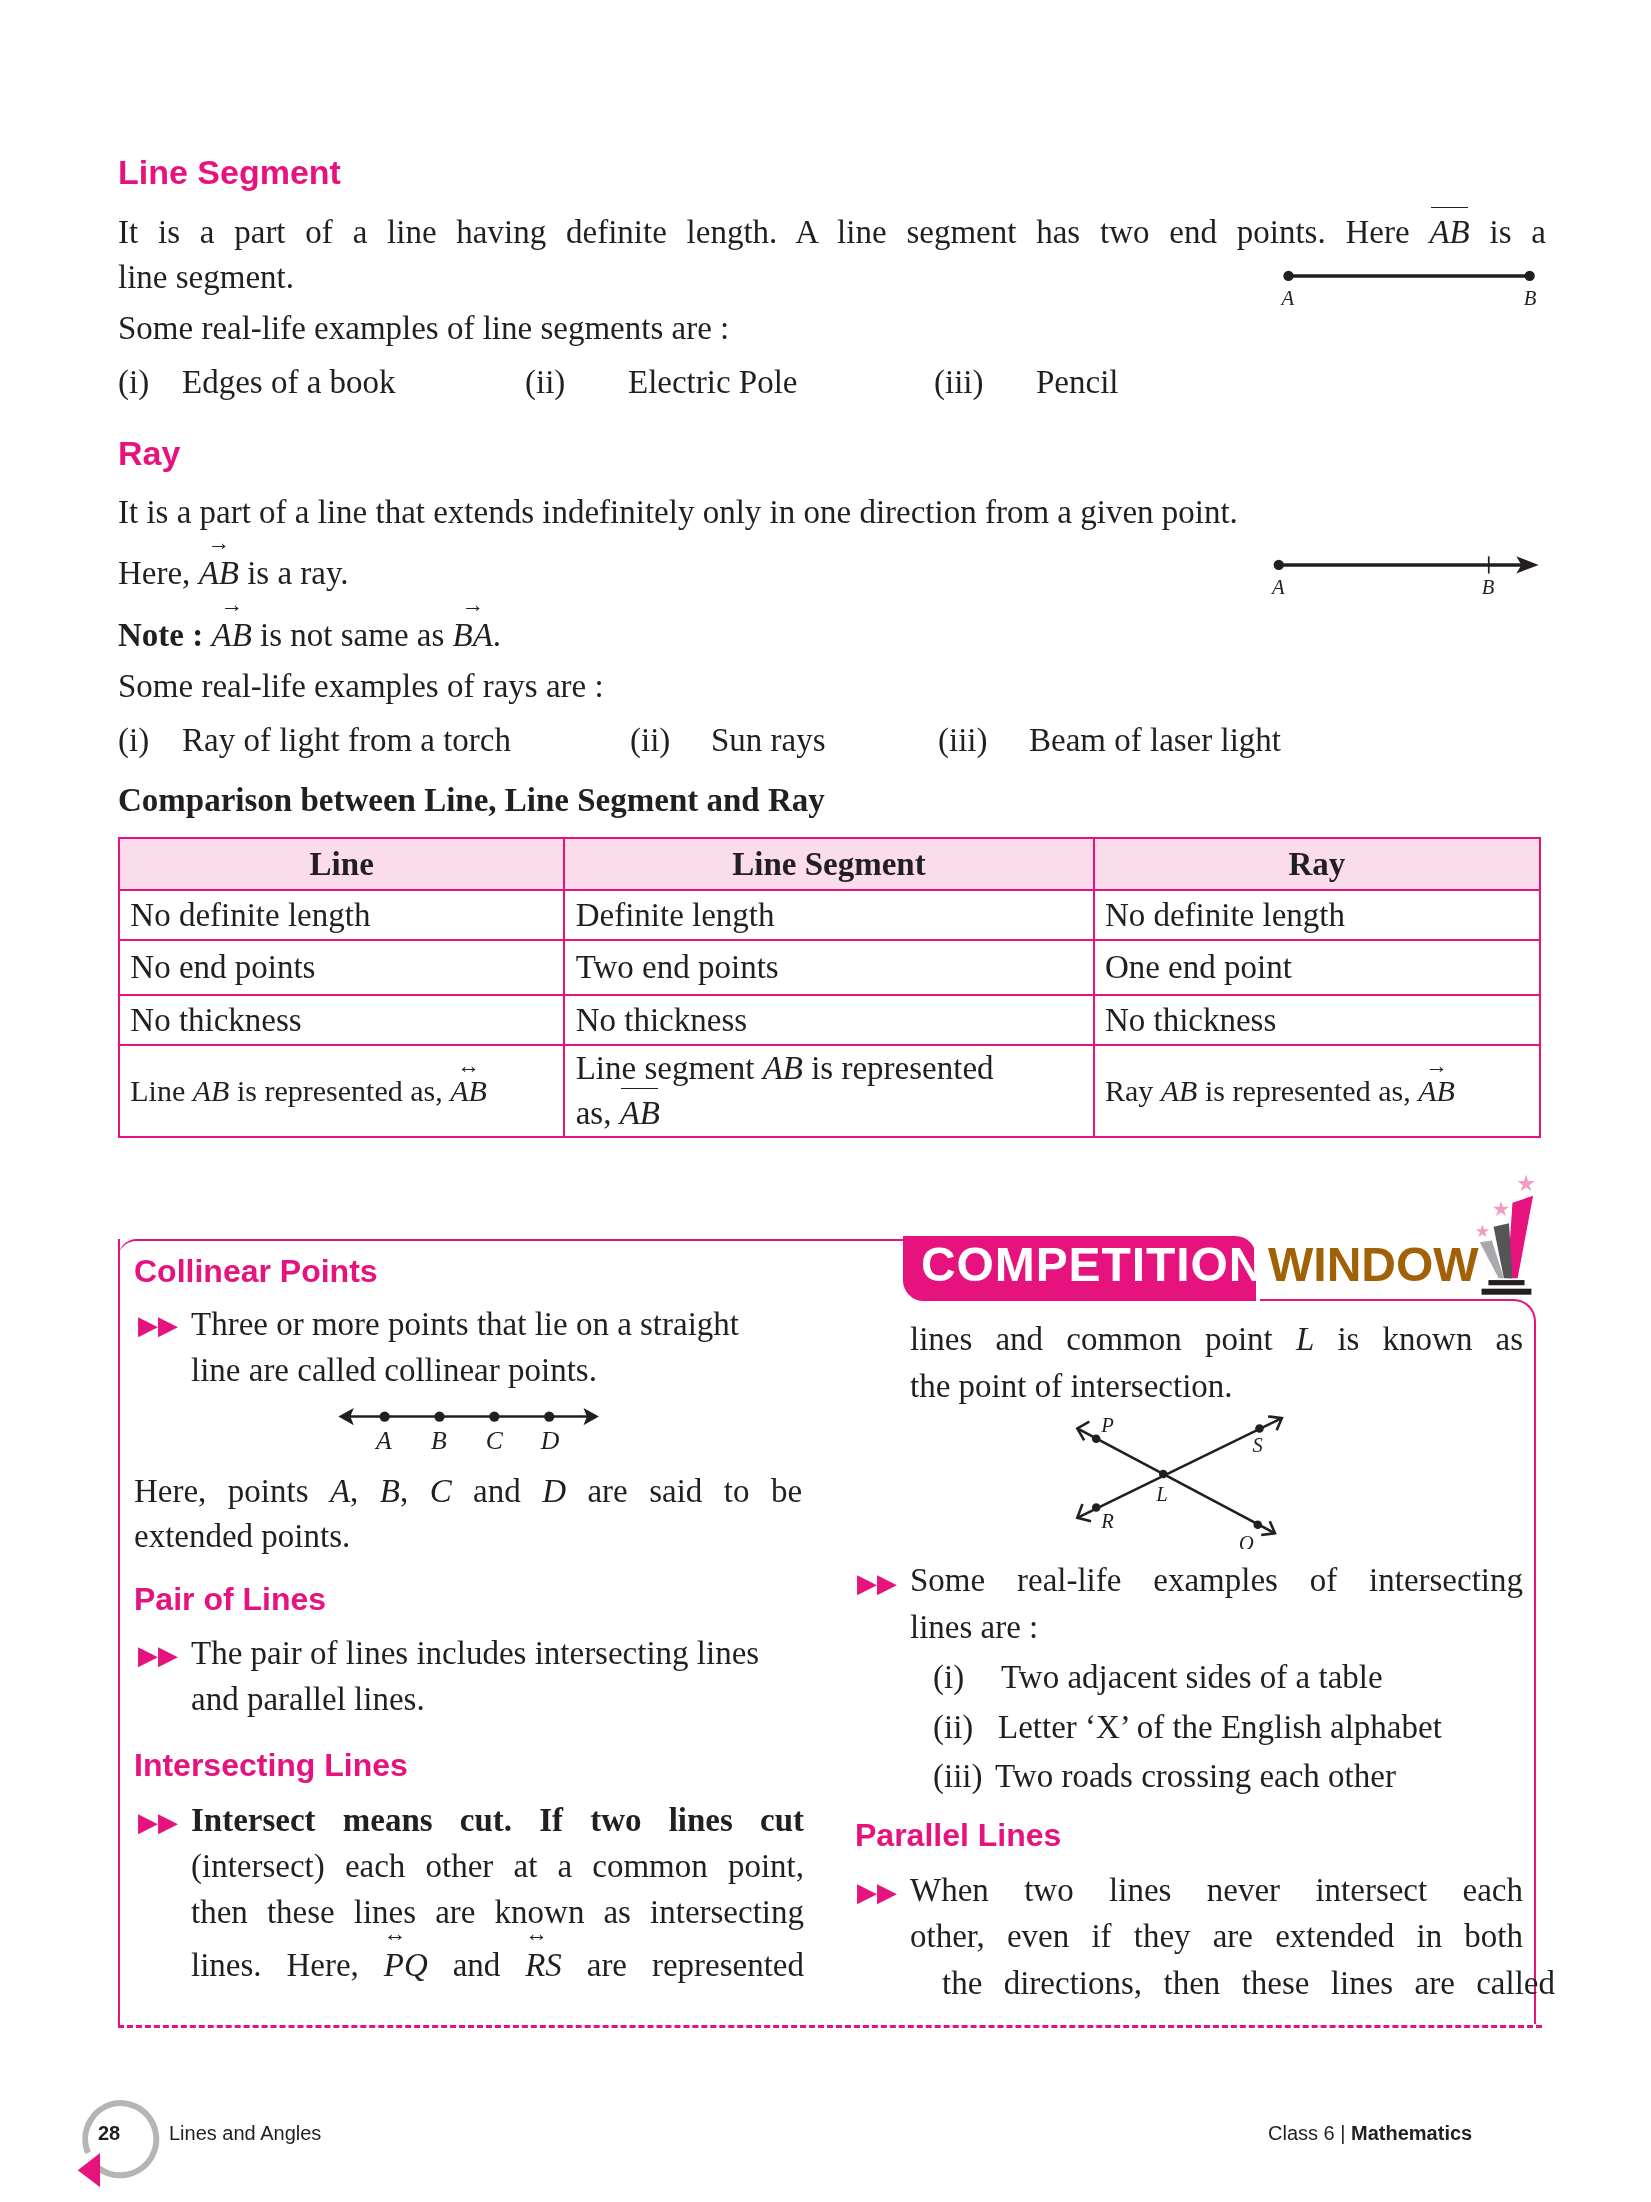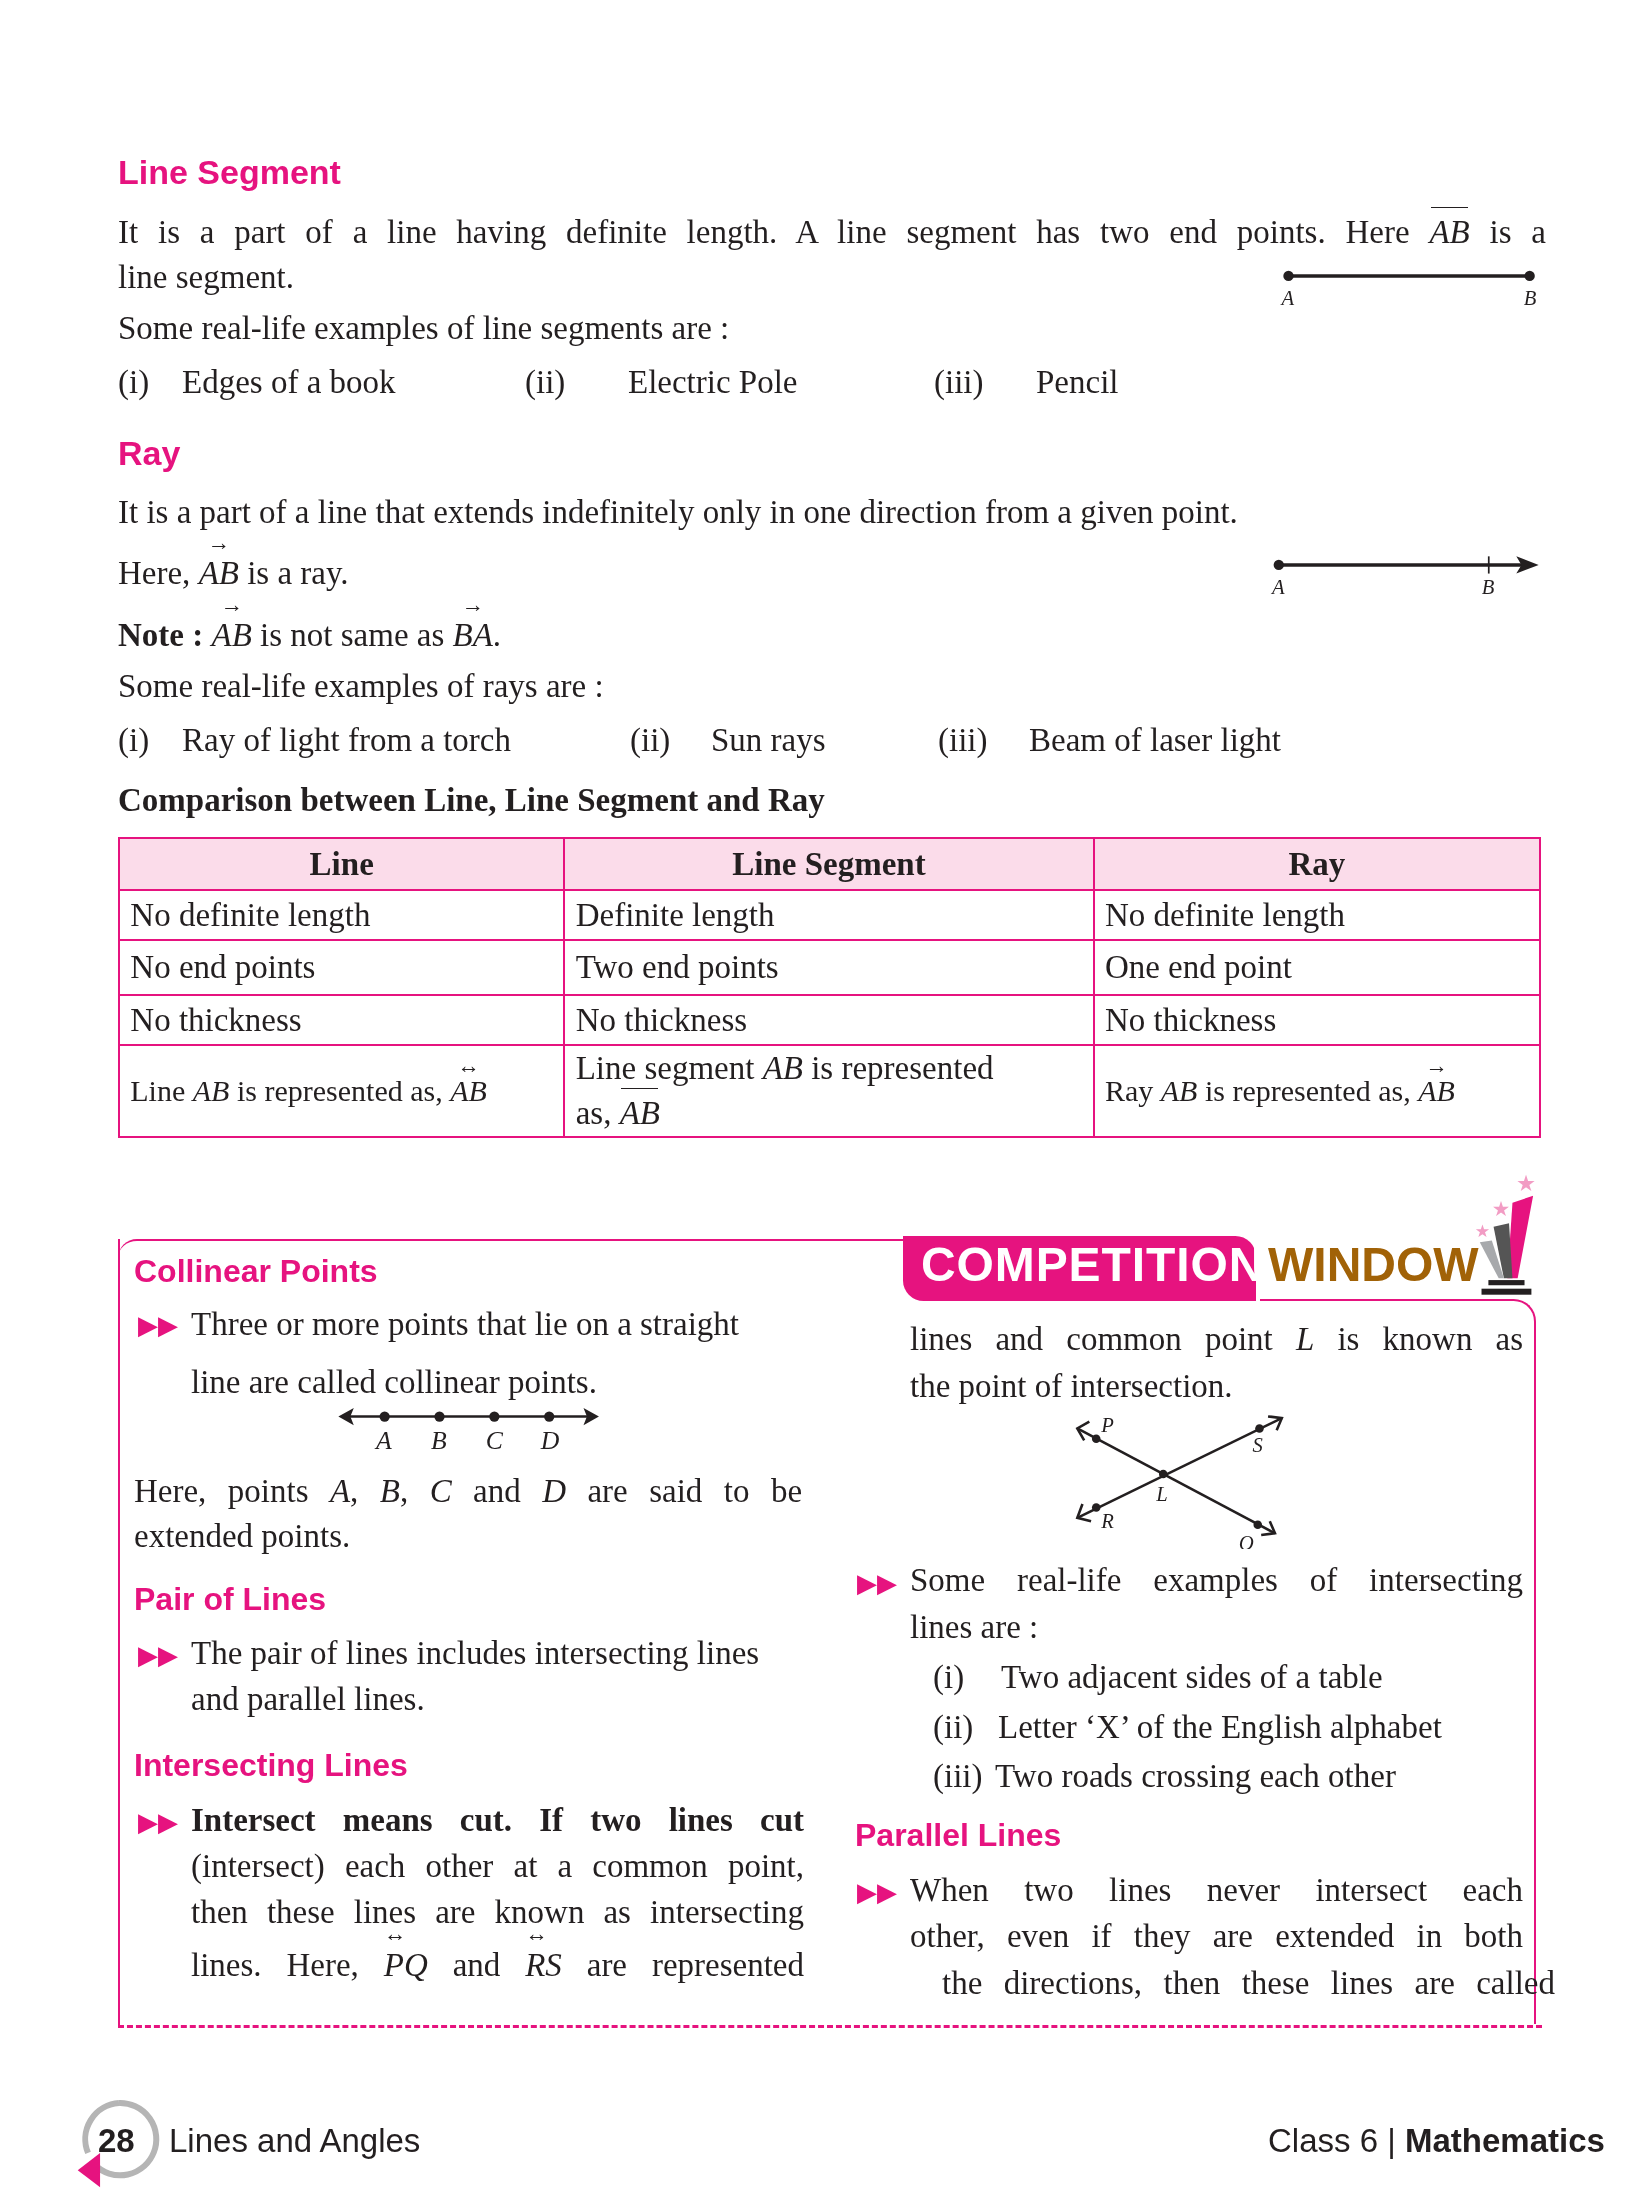--- a/index.html
+++ b/index.html
@@ -26,21 +26,21 @@
   .comp-banner { position:absolute; left:903px; top:1236px; width:353px; height:65px; background:#e6137f;
                  border-radius:0 20.6px 0 20.6px; }
   .comp-title { position:absolute; left:921px; top:1237px; font-family:"Liberation Sans", sans-serif; font-weight:bold;
                 font-size:48px; color:#ffffff; letter-spacing:0.9px; }
   .win-title { position:absolute; left:1268px; top:1237px; font-family:"Liberation Sans", sans-serif; font-weight:bold;
                font-size:48px; color:#a16207; }
   .right-frame { position:absolute; left:1260px; top:1299px; width:274px; height:723px;
                  border-top:2.6px solid #e6137f; border-right:2.6px solid #e6137f; border-radius:0 22.4px 0 0; }
   .left-top { position:absolute; left:118px; top:1239px; width:786px; height:17px;
               border-top:2.6px solid #e6137f; border-radius:20.6px 0 0 0; }
-  .footer-txt { font-family:"Liberation Sans", sans-serif; font-size:33px; color:#231f20; }
+  .footer-txt { font-family:"Liberation Sans", sans-serif; font-size:20px; color:#231f20; }
 </style>
 </head>
 <body>
 
 <div class="abs h-pink" style="left:118px; top:153px;">Line Segment</div>
 
 <div class="abs body-txt" style="left:118px; top:210px; width:1428px; text-align:justify; text-align-last:justify;">
   <span>It is a part of a line having definite length. A line segment has two end points. Here</span>
   <span class="ov it"><span class="bar"></span><span>AB</span></span>
   <span>is a</span>
@@ -168,21 +168,21 @@
   <rect x="32" y="138" width="58" height="7" fill="#231f20"></rect>
   <text x="72" y="24" font-size="26" fill="#f29cc4" font-family="DejaVu Sans, sans-serif">★</text>
   <text x="44" y="54" font-size="24" fill="#f29cc4" font-family="DejaVu Sans, sans-serif">★</text>
   <text x="24" y="78" font-size="20" fill="#f29cc4" font-family="DejaVu Sans, sans-serif">★</text>
 </svg>
 
 <div class="abs h-pink2" style="left:134px; top:1253px;">Collinear Points</div>
 
 <div class="abs bullet" style="left:138px; top:1310px;">▶▶</div>
 <div class="abs box-txt" style="left:191px; top:1301px;">Three or more points that lie on a straight</div>
-<div class="abs box-txt" style="left:191px; top:1347px;margin-top:12px;">line are called collinear points.</div>
+<div class="abs box-txt" style="left:191px; top:1347px;">line are called collinear points.</div>
 
 <svg class="abs" style="left:336px; top:1396px;" width="267" height="60" viewBox="0 0 310 70">
   <line x1="8" y1="24" x2="300" y2="24" stroke="#231f20" stroke-width="3"></line>
   <polygon points="2,24 20,14 16,24 20,34" fill="#231f20"></polygon>
   <polygon points="306,24 288,14 292,24 288,34" fill="#231f20"></polygon>
   <circle cx="56" cy="24" r="6" fill="#231f20"></circle>
   <circle cx="120" cy="24" r="6" fill="#231f20"></circle>
   <circle cx="184" cy="24" r="6" fill="#231f20"></circle>
   <circle cx="248" cy="24" r="6" fill="#231f20"></circle>
   <text x="46" y="62" font-family="Liberation Serif, serif" font-style="italic" font-size="30" fill="#231f20">A</text>

